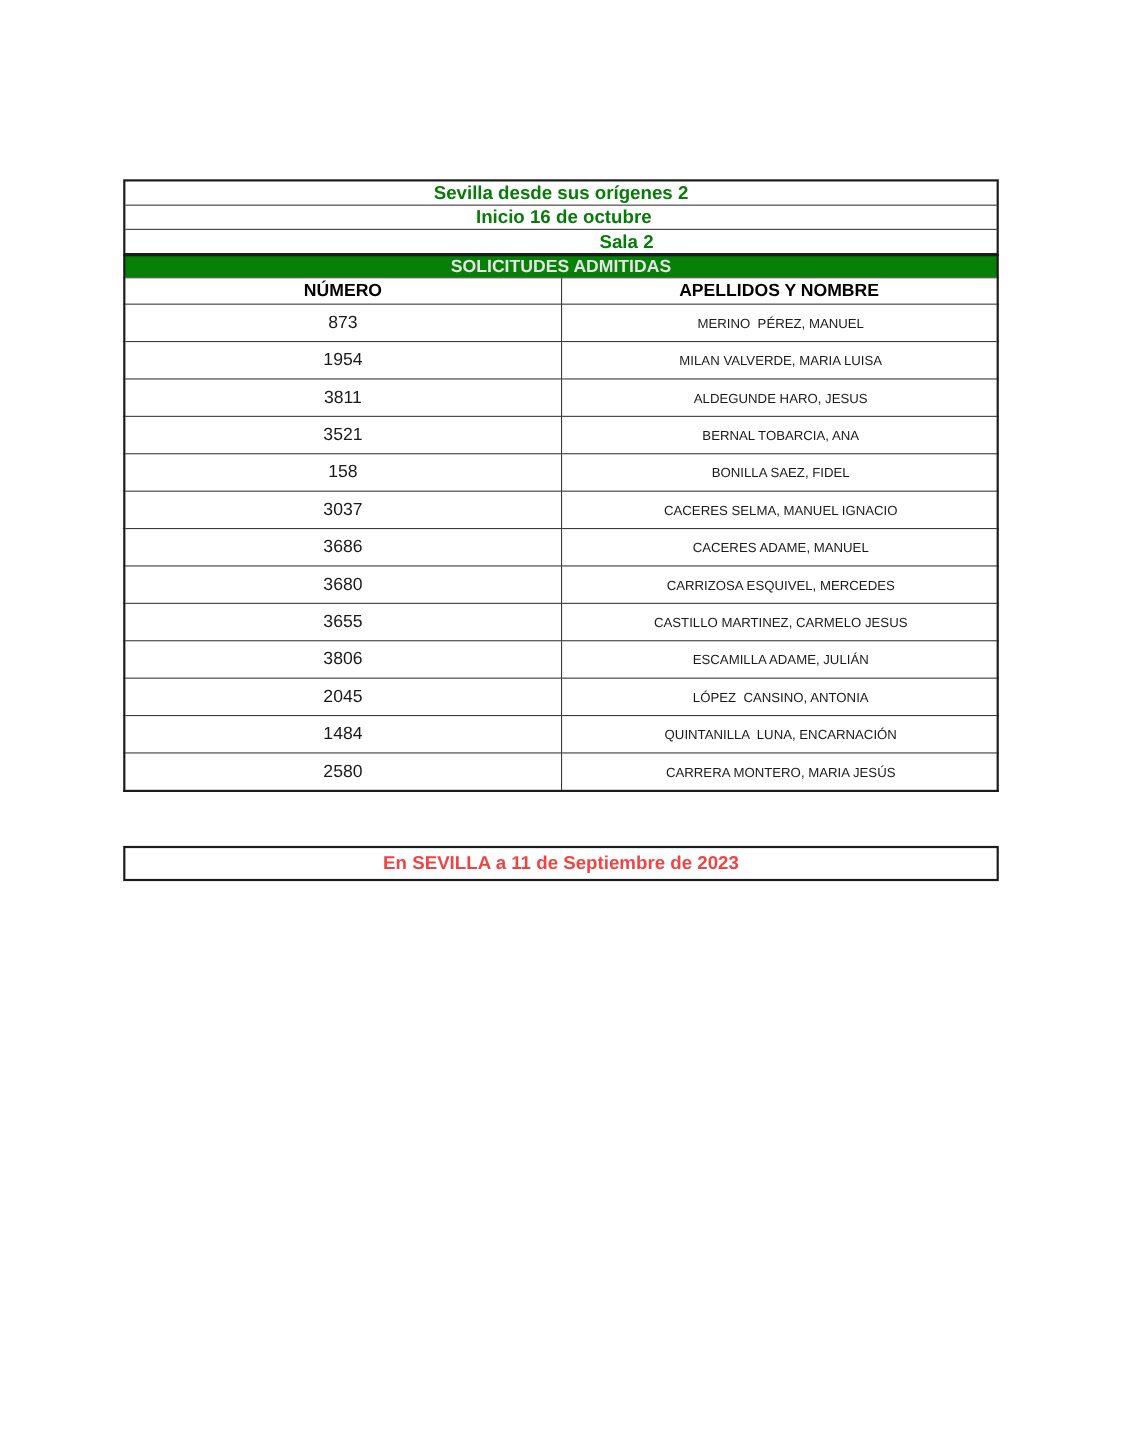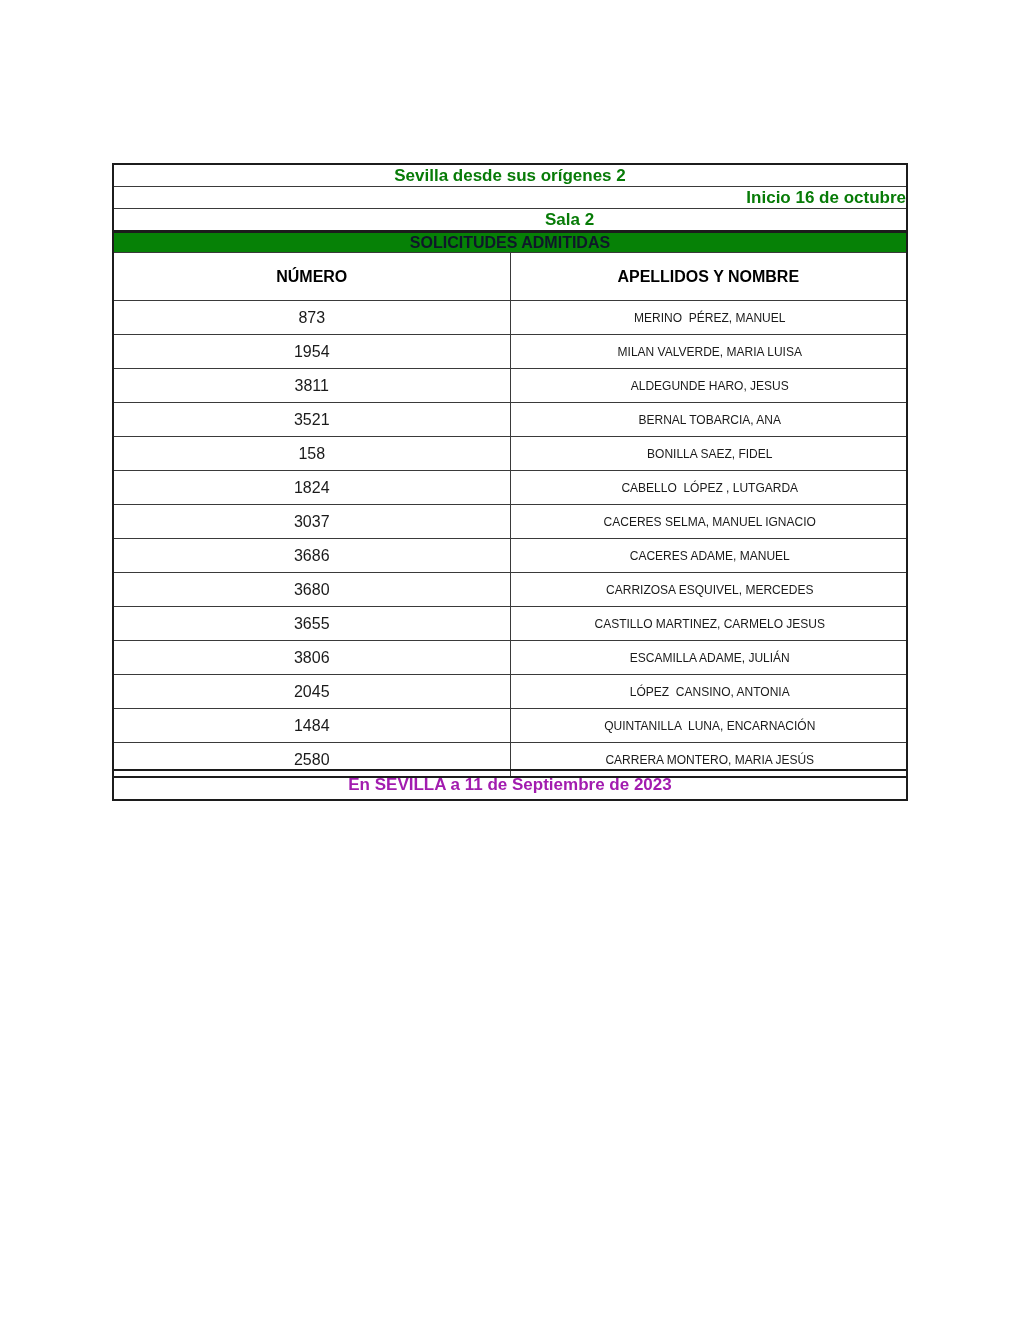--- a/index.html
+++ b/index.html
@@ -27,21 +27,21 @@
     line-height: 21px;
     font-size: 17px;
     font-weight: bold;
     color: #077b07;
     border-bottom: 1px solid #3a3a3a;
     white-space: pre;
     overflow: hidden;
   }
   .info-row:last-child { border-bottom: none; }
   .info-row.center { text-align: center; }
-  .info-row.left { text-align: right; padding-left: 5px; }
+  .info-row.left { text-align: center; padding-left: 5px; }
   .info-row.schedule { position: relative; }
   .info-row.schedule .room {
     position: absolute;
     left: 431px;
     top: 0;
   }
 
   
   table.admitted {
     position: absolute;
@@ -52,34 +52,34 @@
     table-layout: fixed;
   }
   table.admitted th, table.admitted td {
     border: 1px solid #3a3a3a;
     overflow: hidden;
   }
   table.admitted { border: 2px solid #1c1c1c; }
   th.band {
     height: 19px;
     background: #068106;
-    color: #0f172a;
+    color: #e5e5e5;
     font-size: 16px;
     font-weight: bold;
     text-align: center;
     line-height: 19px;
     padding: 0;
   }
   tr.col-headers th {
     height: 23px;
     font-size: 16px;
     font-weight: bold;
     color: #000000;
     text-align: center;
-    padding: 12px;
+    padding: 0;
     background: #ffffff;
   }
   th.col-num, td.num { width: 310px; }
   td.num {
     height: 33px;
     font-size: 16px;
     text-align: center;
     padding: 0;
     margin-left: 27px;
   }
@@ -96,21 +96,21 @@
     position: absolute;
     left: 112px;
     top: 769px;
     width: 792px;
     height: 28px;
     border: 2px solid #1c1c1c;
     line-height: 28px;
     text-align: center;
     font-size: 17px;
     font-weight: bold;
-    color: #a21caf;
+    color: #ef4444;
   }
 </style>
 </head>
 <body>
 
 <div class="page">
 
   <div class="info-box">
     <div class="info-row center">Sevilla desde sus orígenes 2</div>
     <div class="info-row left">Inicio 16 de octubre</div>
@@ -145,24 +145,20 @@
         </tr>
       <tr>
           <td class="num">3521</td>
           <td class="name">BERNAL TOBARCIA, ANA</td>
         </tr>
       <tr>
           <td class="num">158</td>
           <td class="name">BONILLA SAEZ, FIDEL</td>
         </tr>
       <tr>
-          <td class="num">1824</td>
-          <td class="name">CABELLO  LÓPEZ , LUTGARDA</td>
-        </tr>
-      <tr>
           <td class="num">3037</td>
           <td class="name">CACERES SELMA, MANUEL IGNACIO</td>
         </tr>
       <tr>
           <td class="num">3686</td>
           <td class="name">CACERES ADAME, MANUEL</td>
         </tr>
       <tr>
           <td class="num">3680</td>
           <td class="name">CARRIZOSA ESQUIVEL, MERCEDES</td>

